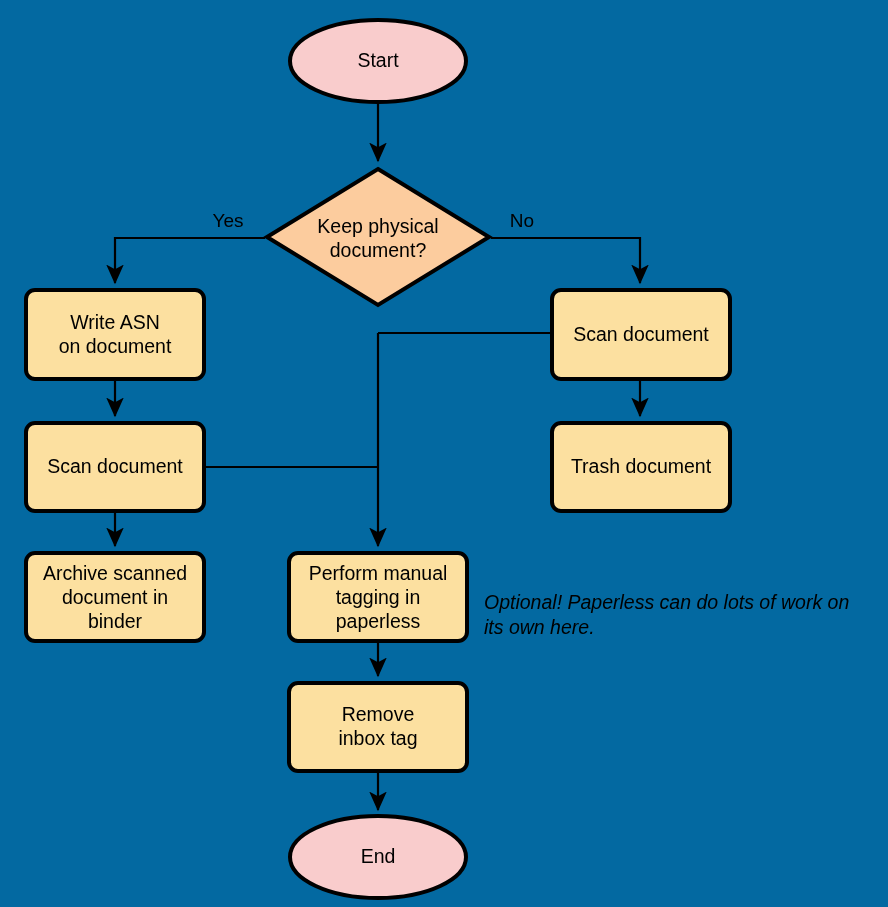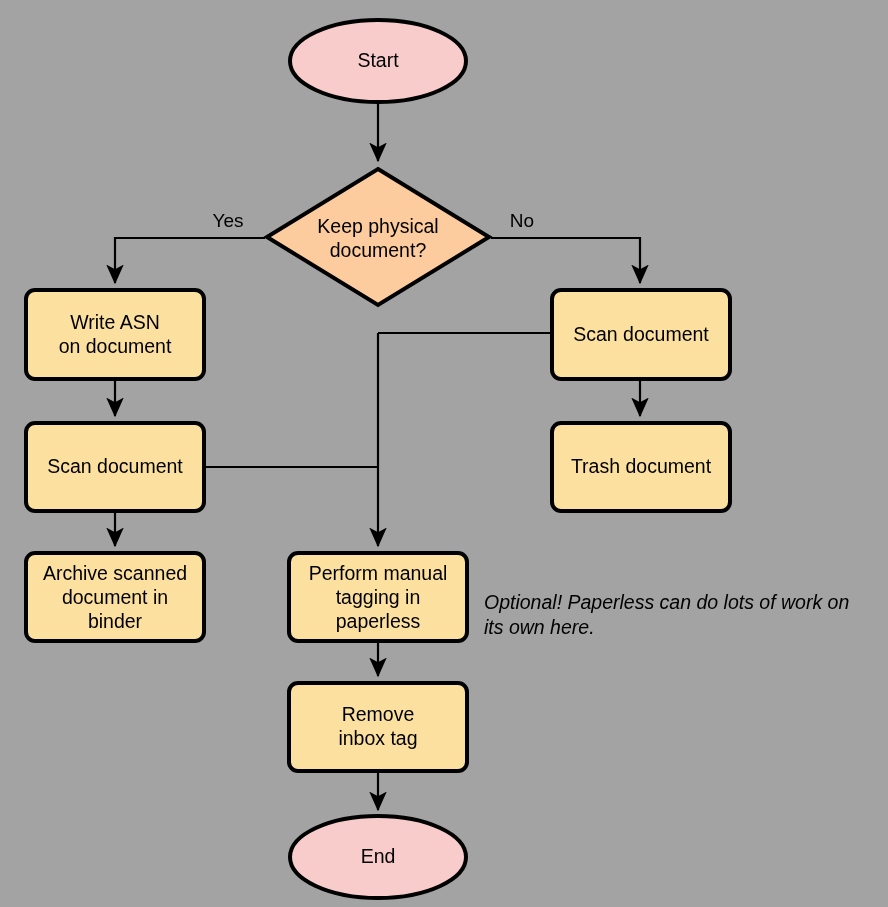--- a/index.html
+++ b/index.html
@@ -8,21 +8,21 @@
     padding: 0;
     background: #ffffff;
   }
   body {
     font-family: "Liberation Sans", sans-serif;
   }
   #canvas {
     position: relative;
     width: 888px;
     height: 907px;
-    background: #a3a3a3;
+    background: #0369a1;
     overflow: hidden;
   }
   #flow-svg {
     position: absolute;
     top: 0;
     left: 0;
     width: 888px;
     height: 907px;
   }
   .node-label {

